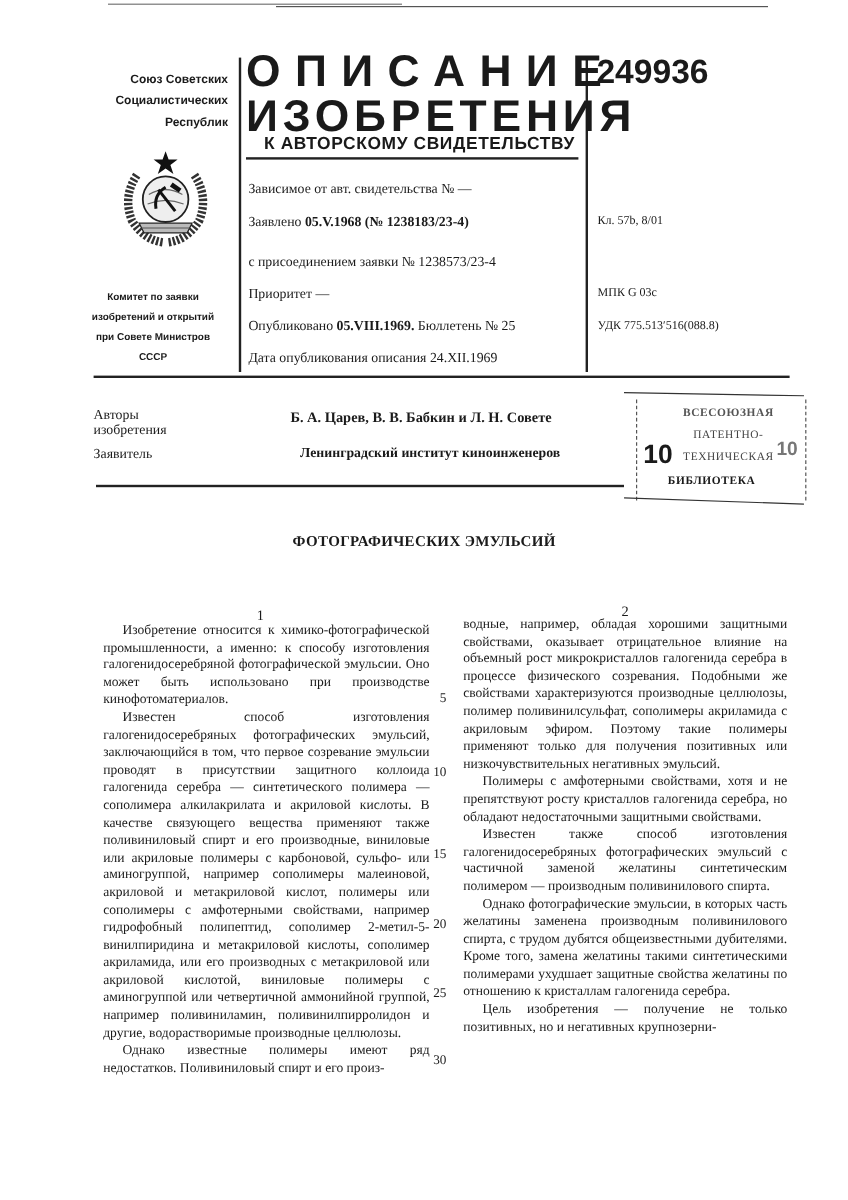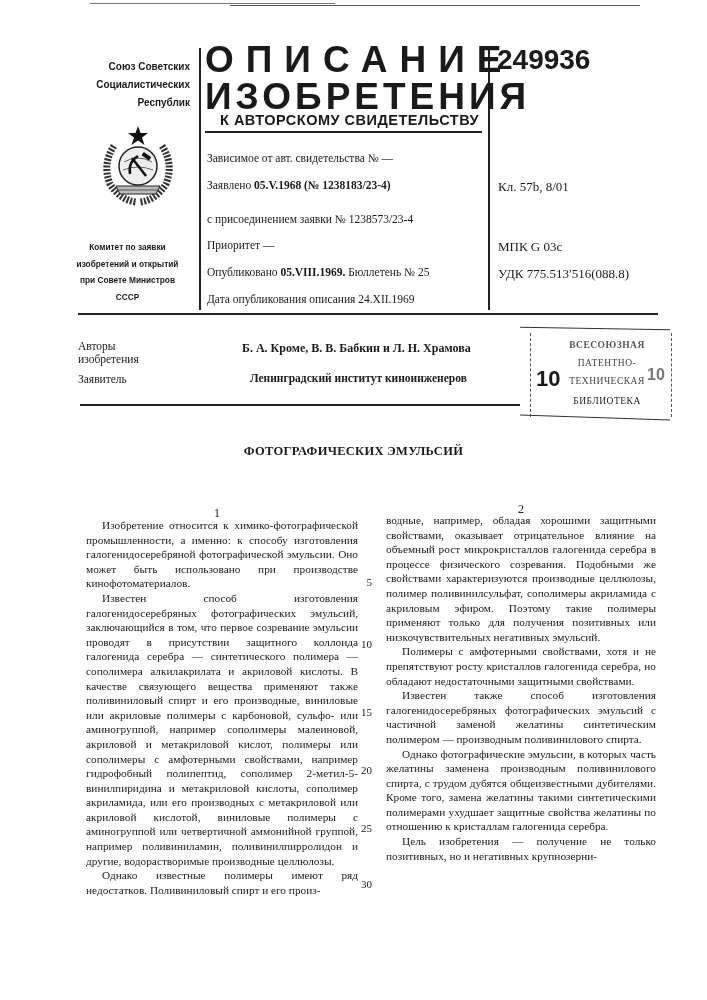--- a/index.html
+++ b/index.html
@@ -13,21 +13,21 @@
   .emblem { left: 96px; top: 124px; width: 84px; height: 84px; }
   .vline1 { left: 199px; top: 48px; width: 2px; height: 262px; background: #222; }
   .vline2 { left: 488px; top: 48px; width: 2px; height: 262px; background: #222; }
   .title1 { left: 205px; top: 40px; font-size: 37px; font-weight: bold; letter-spacing: 12px; line-height: 40px; }
   .title2 { left: 205px; top: 77px; font-size: 37px; font-weight: bold; letter-spacing: 4px; line-height: 40px; }
   .subtitle { left: 220px; top: 112px; font-size: 14.5px; font-weight: bold; letter-spacing: 0.5px; }
   .subtitle-rule { left: 205px; top: 131px; width: 277px; height: 2px; background: #222; }
   .patent-no { left: 497px; top: 44px; font-size: 28px; font-weight: bold; }
   .meta { left: 207px; font-size: 11.5px; white-space: nowrap; }
   .meta b { font-weight: bold; }
-  .meta-right { left: 498px; font-size: 13px; white-space: nowrap; }
+  .meta-right { left: 498px; font-size: 10px; white-space: nowrap; }
   .hrule1 { left: 78px; top: 313px; width: 580px; height: 2px; background: #222; }
   .label { left: 78px; font-size: 11.5px; line-height: 13px; }
   .authors { left: 242px; top: 341px; font-size: 12px; font-weight: bold; }
   .applicant { left: 250px; top: 372px; font-size: 11.5px; font-weight: bold; }
   .hrule2 { left: 80px; top: 404px; width: 440px; height: 2px; background: #222; }
   .stamp { left: 530px; top: 333px; width: 140px; height: 84px; border-left: 1px dashed #555; border-right: 1px dashed #555; }
   .stamp-top { left: 520px; top: 328px; width: 150px; height: 1px; background: #333; transform: rotate(1deg); }
   .stamp-bot { left: 520px; top: 417px; width: 150px; height: 1px; background: #333; transform: rotate(2deg); }
   .stamp-l10 { left: 536px; top: 366px; font-size: 22px; font-weight: bold; font-family: "Liberation Sans", sans-serif; }
   .stamp-r10 { left: 647px; top: 366px; font-size: 16px; font-weight: bold; color: #777; font-family: "Liberation Sans", sans-serif; }
@@ -99,34 +99,34 @@
 <div class="abs meta-right" style="top:179px;">Кл. 57b, 8/01</div>
 <div class="abs meta-right" style="top:239px;">МПК G 03c</div>
 <div class="abs meta-right" style="top:266px;">УДК 775.513′516(088.8)</div>
 
 <div class="abs hrule1"></div>
 
 <div class="abs label" style="top:340px;">
   <div>Авторы</div>
   <div>изобретения</div>
 </div>
-<div class="abs authors">Б. А. Кроме, В. В. Бабкин и Л. Н. Храмова</div>
+<div class="abs authors">Б. А. Царев, В. В. Бабкин и Л. Н. Совете</div>
 <div class="abs label" style="top:373px;">Заявитель</div>
 <div class="abs applicant">Ленинградский институт киноинженеров</div>
 <div class="abs hrule2"></div>
 
 <div class="abs stamp-top"></div>
 <div class="abs stamp"></div>
 <div class="abs stamp-bot"></div>
 <div class="abs stamp-l10">10</div>
 <div class="abs stamp-r10">10</div>
 <div class="abs stamp-line" style="left:557px;top:340px;color:#555;font-weight:bold;">ВСЕСОЮЗНАЯ</div>
 <div class="abs stamp-line" style="left:557px;top:358px;color:#444;">ПАТЕНТНО-</div>
 <div class="abs stamp-line" style="left:557px;top:376px;color:#444;">ТЕХНИЧЕСКАЯ</div>
-<div class="abs stamp-line" style="left:557px;top:396px;font-weight:normal;">БИБЛИОТЕКА</div>
+<div class="abs stamp-line" style="left:543px;top:396px;font-weight:bold;">БИБЛИОТЕКА</div>
 
 <div class="abs doc-title" style="top:443px;">
   <div>ФОТОГРАФИЧЕСКИХ ЭМУЛЬСИЙ</div>
 </div>
 
 <div class="abs col-num" style="left:214px;top:506px;">1</div>
 <div class="abs col-num" style="left:518px;top:502px;">2</div>
 
 <div class="abs col" style="left:86px;top:518px;width:272px;">
   <p>Изобретение относится к химико-фотографической промышленности, а именно: к способу изготовления галогенидосеребряной фотографической эмульсии. Оно может быть использовано при производстве кинофотоматериалов.</p>

